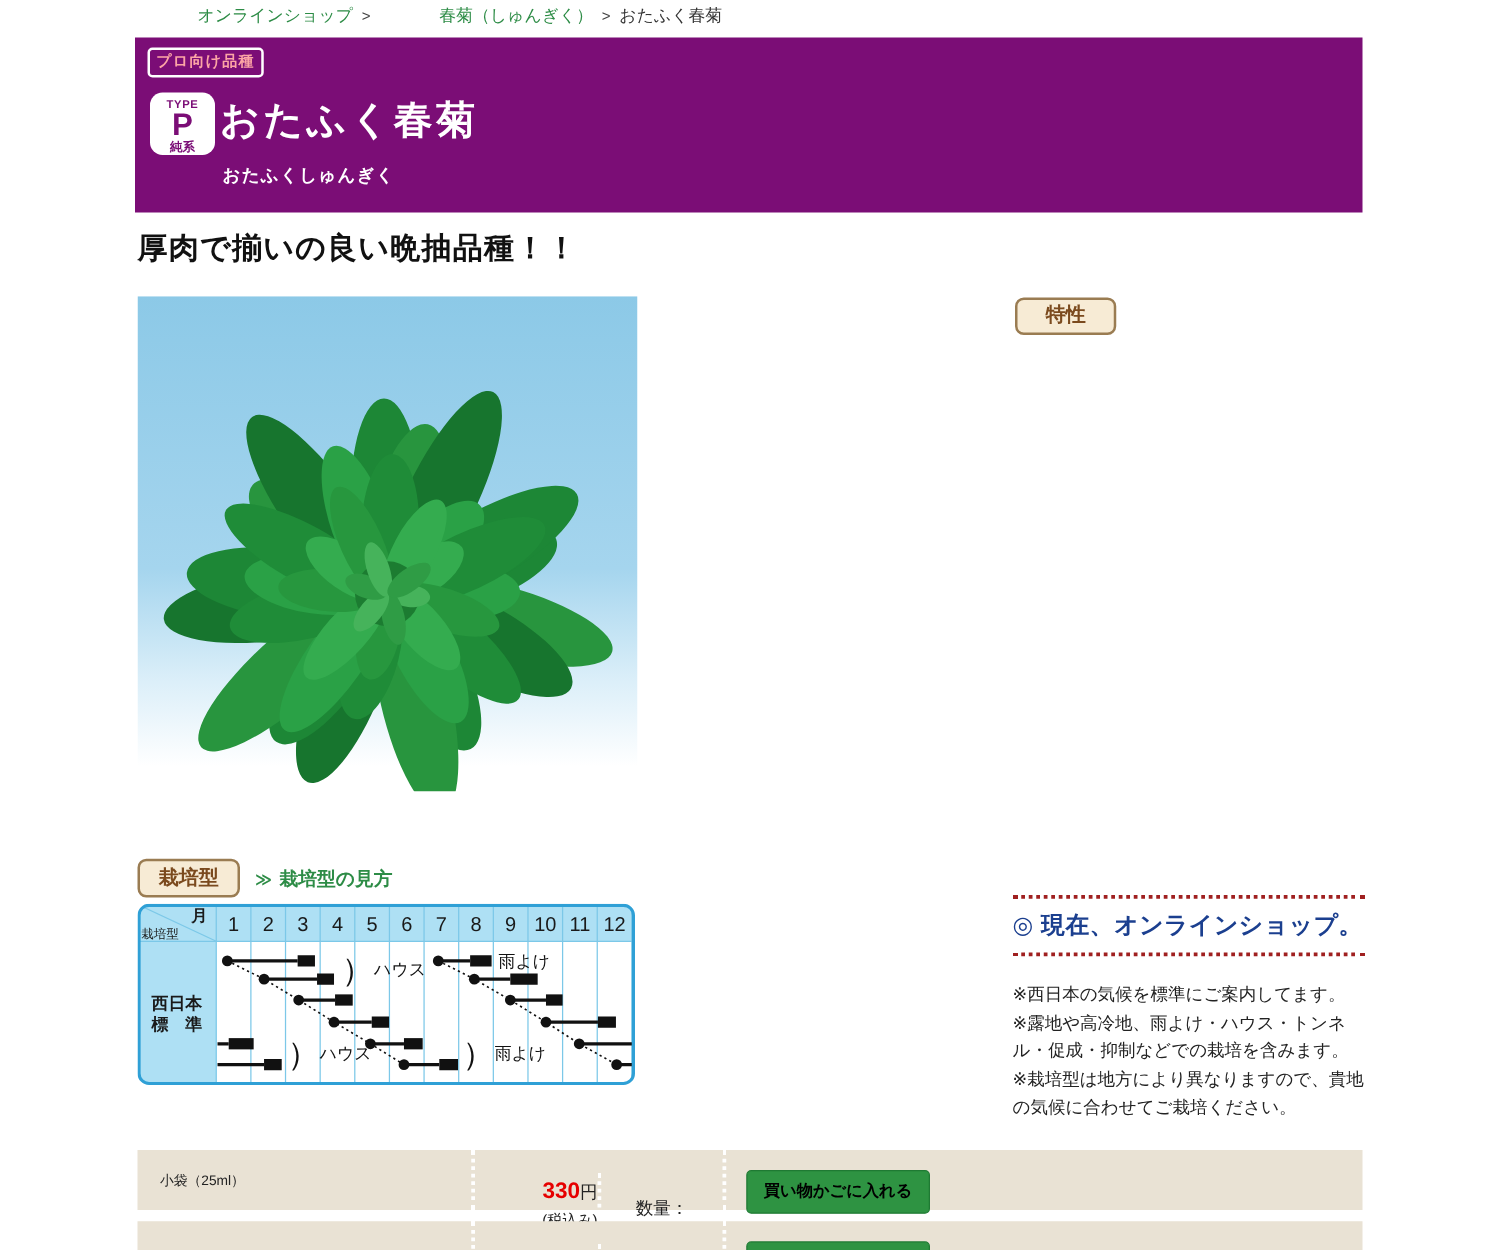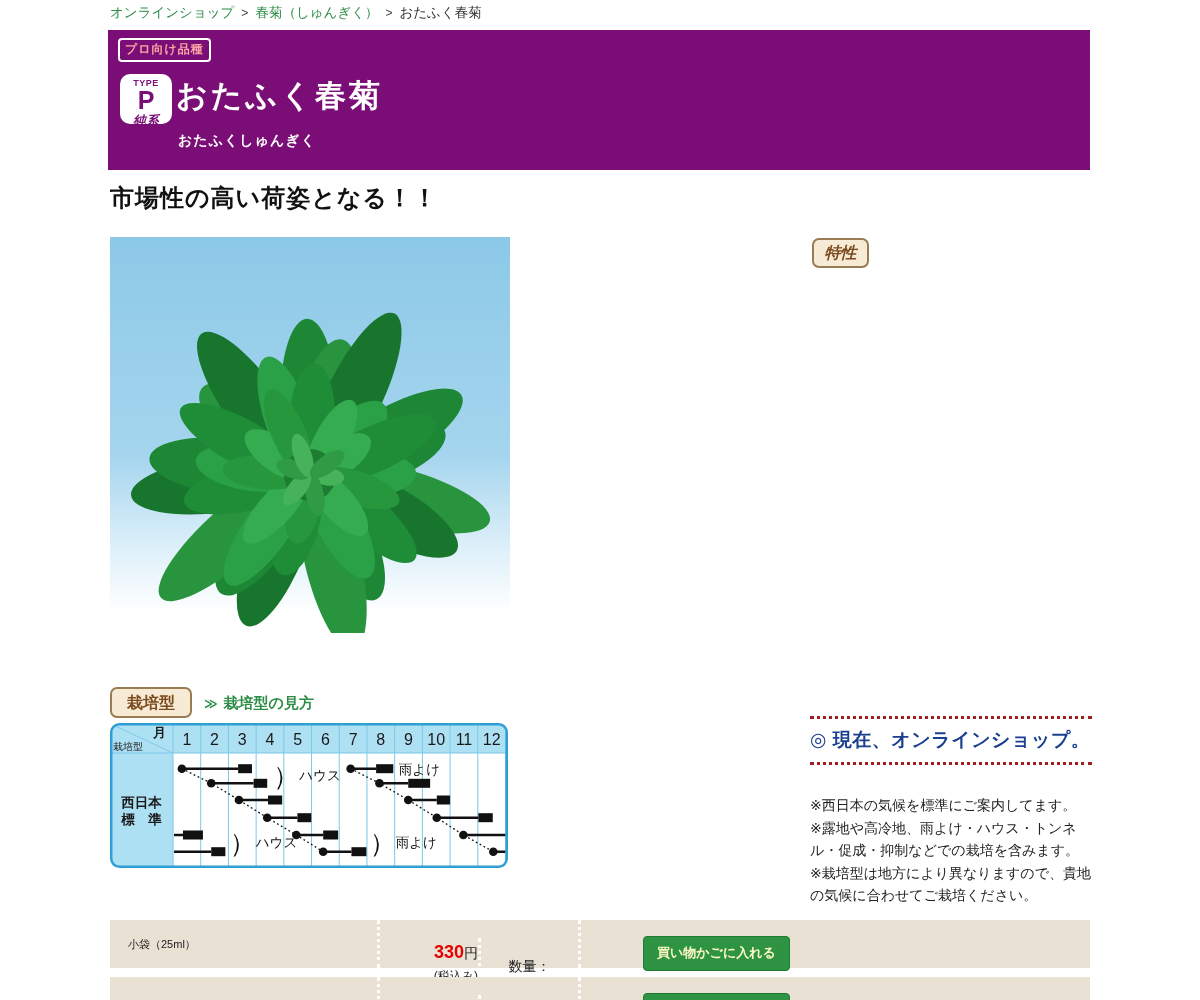--- a/index.html
+++ b/index.html
@@ -3,66 +3,66 @@
 <meta charset="utf-8">
 <style>
   * { margin:0; padding:0; box-sizing:border-box; }
   html,body { background:#fff; }
   #page {
     position:relative; width:1200px; height:1000px; overflow:hidden; background:#fff;
     font-family:"Liberation Sans","DejaVu Sans",sans-serif; color:#222;
   }
   
   .breadcrumb { position:absolute; left:110px; top:4px; font-size:13.5px; color:#333; }
-  .breadcrumb a { color:var(--link-green,#2D8C46); text-decoration:none; }
+  .breadcrumb a { color:var(--link-green,#2D8C46); text-decoration:none;margin-left:48px; }
   .breadcrumb .sep { margin:0 7px; color:#444; font-size:12px; }
   
   .product-header { position:absolute; left:108px; top:30px; width:982px; height:140px; background:var(--purple,#7B0D76); }
   .pro-badge { position:absolute; left:10px; top:8px; border:2px solid #fff; border-radius:4px;
     color:#fca5a5; font-size:12px; font-weight:bold; padding:1px 5px 2px; letter-spacing:1px; }
   .type-icon { position:absolute; left:12px; top:44px; width:52px; height:50px; background:#fff;
     border-radius:10px; color:var(--purple,#7B0D76); text-align:center; line-height:1; }
   .type-top { font-size:9px; font-weight:bold; margin-top:5px; letter-spacing:.5px; }
   .type-letter { font-size:25px; font-weight:bold; margin-top:0px; }
-  .type-bottom { font-size:13px; font-weight:bold; margin-top:1px;font-style:italic; }
+  .type-bottom { font-size:10px; font-weight:bold; margin-top:1px; }
   .page-title { position:absolute; left:68px; top:45px; color:#fff; font-size:31px; font-weight:bold; letter-spacing:3px; }
   .page-subtitle { position:absolute; left:70px; top:102px; color:#fff; font-size:14px; font-weight:bold; letter-spacing:1px; }
   
   .headline { position:absolute; left:110px; top:182px; font-size:24px; color:#111; letter-spacing:1px; }
   
   .product-photo { position:absolute; left:110px; top:237px; width:400px; height:396px; }
   
   .section-box { position:absolute; background:var(--box-bg,#F7EBD5); border:2px solid var(--box-border,#9A7C52);
     border-radius:7px; color:var(--box-text,#7B4A1E); font-weight:bold; text-align:center; font-size:16px; }
-  .characteristics-box { left:812px; top:238px; width:57px; height:30px; line-height:26px;font-style:italic; }
+  .characteristics-box { left:812px; top:238px; width:81px; height:30px; line-height:26px; }
   .cultivation-box { left:110px; top:687px; width:82px; height:31px; line-height:27px; }
   .characteristics-text { position:absolute; left:810px; top:273px; width:284px; font-size:16px;
     line-height:27px; color:#1c1c1c; text-align:justify; }
   .cultivation-link { position:absolute; left:204px; top:694px; font-size:15px; font-weight:bold;
     color:var(--link-green,#2D8C46); text-decoration:none; }
   .cultivation-link .chev { font-size:13px; margin-right:6px; }
   #cultivation-chart { position:absolute; left:110px; top:723px; }
   
   .sowing-notice { position:absolute; left:810px; top:716px; width:282px; }
   .notice-heading { border-top:3px dotted var(--notice-red,#A02020); border-bottom:3px dotted var(--notice-red,#A02020);
     padding:8px 0 9px; color:var(--notice-blue,#1B3F8F); font-size:19px; font-weight:bold; letter-spacing:.5px; }
-  .notice-notes { margin-top:29px; font-size:14px; line-height:22.5px; color:#222; }
+  .notice-notes { margin-top:19px; font-size:14px; line-height:22.5px; color:#222; }
   
   .purchase-row { position:absolute; left:110px; width:980px; height:48px; background:var(--beige,#E9E2D4); display:flex; }
   .purchase-row .cell { height:48px; }
   .cell-name { width:267px; padding-left:18px; font-size:11px; display:flex; align-items:center; color:#222; }
   .cell-price { width:101px; border-left:3px dotted #fff; text-align:right; padding-top:22px; }
   .price-value { color:var(--price-red,#E60000); font-size:18px; font-weight:bold; }
   .price-unit { color:#222; font-size:14px; }
   .tax-note { font-size:12px; color:#222; margin-top:5px; }
   .cell-qty { width:100px; border-left:3px dotted #fff; text-align:center; padding-top:20px; font-size:14px; color:#222;margin-top:18px; }
   .cell-qty select { margin-top:6px; width:40px; height:22px; font-size:13px; border:1px solid #555; background:#fff; border-radius:2px; }
   .cell-action { flex:1; border-left:3px dotted #fff; padding:16px 0 0 16px; }
-  .add-cart { background:var(--button-green,#2E9342); color:#fef9c3; font-size:13px; font-weight:bold;
-    border:1px solid #1F7A33; border-radius:4px; padding:7px 13px 8px; cursor:pointer;margin-left:46px; }
+  .add-cart { background:var(--button-green,#2E9342); color:#000000; font-size:13px; font-weight:bold;
+    border:1px solid #1F7A33; border-radius:4px; padding:7px 13px 8px; cursor:pointer; }
 </style>
 </head>
 <body>
 
 <div id="page">
 
   <nav class="breadcrumb">
     <a href="#">オンラインショップ</a><span class="sep">&gt;</span><a href="#">春菊（しゅんぎく）</a><span class="sep">&gt;</span><span>おたふく春菊</span>
   </nav>
 
@@ -70,21 +70,21 @@
     <div class="pro-badge">プロ向け品種</div>
     <div class="type-icon">
       <div class="type-top">TYPE</div>
       <div class="type-letter">P</div>
       <div class="type-bottom">純系</div>
     </div>
     <h1 class="page-title">おたふく春菊</h1>
     <div class="page-subtitle">おたふくしゅんぎく</div>
   </header>
 
-  <h2 class="headline">市場性の高い荷姿となる！！</h2>
+  <h2 class="headline">厚肉で揃いの良い晩抽品種！！</h2>
 
   <div class="product-photo">
     <svg id="product-photo-svg" width="400" height="396" viewBox="0 0 400 396">
       <defs>
         <linearGradient id="sky" x1="0" y1="0" x2="0" y2="1">
           <stop offset="0" stop-color="#8CC9E7"></stop>
           <stop offset="0.55" stop-color="#A5D5EE"></stop>
           <stop offset="0.78" stop-color="#DCEFF9"></stop>
           <stop offset="0.95" stop-color="#FFFFFF"></stop>
         </linearGradient>

